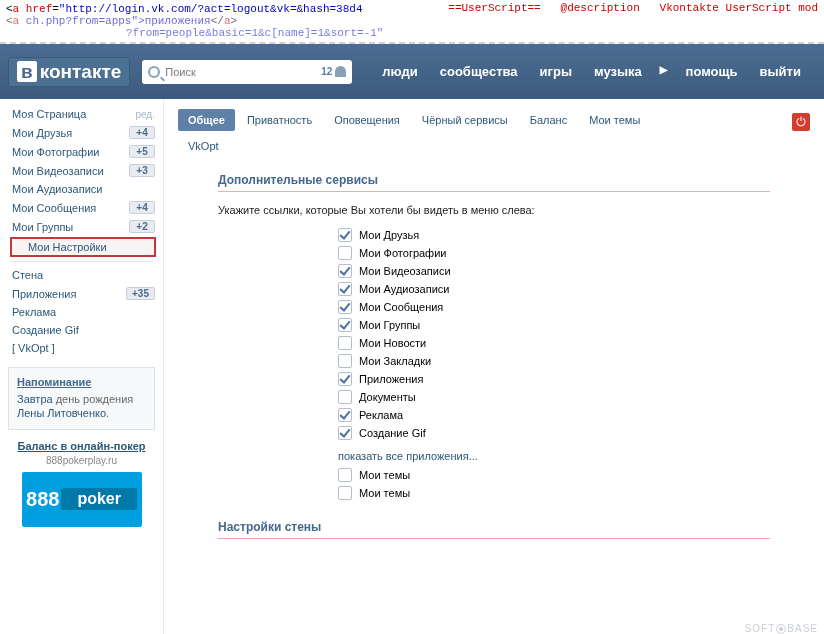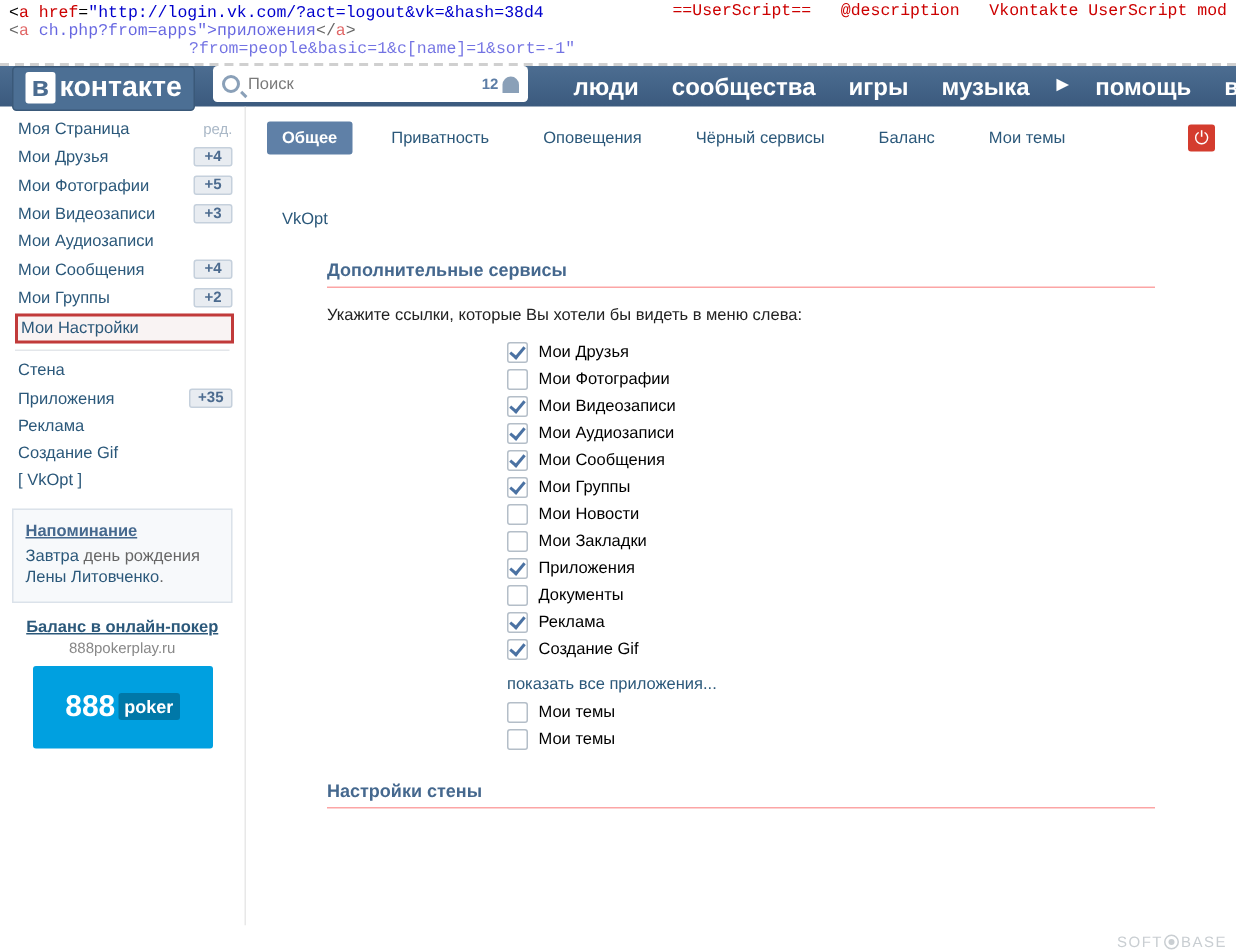--- a/index.html
+++ b/index.html
@@ -5,50 +5,50 @@
 *{box-sizing:border-box;margin:0;padding:0}
 body{background:#000;font-family:Tahoma,Arial,sans-serif;font-size:11px;color:#000}
 .frame{width:824px;height:634px;background:#fff;position:relative;overflow:hidden}
 .torn{height:44px;background:#fff;position:relative;border-bottom:2px dashed #d0d0d0;padding:3px 6px;overflow:hidden;font-family:"Courier New",monospace;font-size:11px}
 .torn .ln1{color:#000}
 .torn .red{color:#c00}
 .torn .blue{color:#0000cc}
 .torn .dkred{color:#8B0000}
 .torn .ital{color:#c00}
 .torn .ps{position:absolute;right:6px;top:2px}
-.header{height:27px;background:linear-gradient(#4c6d91,#3b5a7e);display:flex;align-items:flex-start;padding:0 8px;color:#fff}
+.header{height:55px;background:linear-gradient(#4c6d91,#3b5a7e);display:flex;align-items:center;padding:0 8px;color:#fff}
 .logo{font-size:19px;font-weight:bold;background:#4c6f94;border:1px solid #3a5979;border-radius:3px;padding:3px 8px;margin-right:12px}
 .logo .bx{background:#fff;color:#4b6c90;padding:0 4px;border-radius:2px;margin-right:3px}
 .search{flex:0 0 210px;background:#fff;border-radius:3px;height:24px;display:flex;align-items:center;padding:0 6px;color:#7a7a7a}
 .search .mag{width:12px;height:12px;border:2px solid #8aa0b8;border-radius:50%;position:relative;margin-right:5px}
 .search .mag::after{content:"";width:5px;height:2px;background:#8aa0b8;position:absolute;transform:rotate(45deg);left:10px;top:10px}
 .search .cnt{margin-left:auto;color:#5c7da6;font-weight:bold;font-size:10px}
 .search .usr{width:11px;height:11px;background:#8aa0b8;margin-left:3px;border-radius:50% 50% 0 0}
 .nav{display:flex;margin-left:20px;gap:2px}
-.nav a{color:#fff;padding:6px 10px;font-size:16px;font-weight:bold;cursor:pointer}
+.nav a{color:#fff;padding:6px 10px;font-size:13px;font-weight:bold;cursor:pointer}
 .nav .arr{padding:6px 6px;font-size:10px}
 .wrap{display:flex;height:calc(100% - 88px);overflow:hidden}
 .side{width:164px;padding:6px 0;border-right:1px solid #e8e8e8}
 .srow{display:flex;align-items:center;padding:3px 8px 3px 12px;color:#2B587A;cursor:pointer}
 .srow .lbl{flex:1}
 .srow .ed{color:#aab8c7;font-size:10px}
 .badge{background:#e8ecf1;border:1px solid #c5d0dc;color:#4c6b8f;font-weight:bold;font-size:10px;padding:0 5px;border-radius:2px;min-width:26px;text-align:center}
-.srow.hl{border:2px solid #c13a3a;background:#f9f3f3;margin:1px 7px 1px 10px;padding:2px 2px}
+.srow.hl{border:2px solid #c13a3a;background:#f9f3f3;margin:1px 7px 1px 10px;padding:2px 16px}
 .sep{height:1px;background:#e3e6ea;margin:4px 10px}
 .remind{border:1px solid #dbe2ea;margin:10px 8px;padding:8px;background:#f7f9fb}
 .remind .tt{color:#45688E;font-weight:bold;text-decoration:underline;margin-bottom:4px}
 .remind .bd{color:#666;line-height:1.3}
 .remind .bd a{color:#2B587A}
 .ad{margin:6px 8px;text-align:center}
 .ad .t1{color:#2B587A;font-weight:bold;text-decoration:underline}
 .ad .t2{color:#888;font-size:10px;margin:3px 0 6px}
 .adimg{width:120px;height:55px;background:#00a0e0;color:#fff;display:inline-flex;align-items:center;justify-content:center;font-size:20px;font-weight:bold;border-radius:2px}
-.adimg .p{font-size:12px;background:rgba(0,0,0,.25);padding:2px 4px;border-radius:2px;margin-left:2px}
+.adimg .p{font-size:16px;background:rgba(0,0,0,.25);padding:2px 16px;border-radius:2px;margin-left:2px}
 .main{flex:1;padding:10px 14px;overflow:auto}
-.tabs{display:flex;flex-wrap:wrap;gap:16px;align-items:center}
+.tabs{display:flex;flex-wrap:wrap;gap:2px;align-items:flex-end}
 .tab{padding:5px 10px;color:#2B587A;cursor:pointer;border-radius:2px;font-size:11px}
 .tab.act{background:#5f80a7;color:#fff;font-weight:bold}
 .tabs .pw{margin-left:auto;width:18px;height:18px;background:#d43c2e;border-radius:2px;display:flex;align-items:center;justify-content:center;color:#fff;font-size:12px}
 .content{padding:16px 40px}
 .sect{color:#45688E;font-weight:bold;font-size:12px;padding-bottom:4px;border-bottom:1px solid #fca5a5;margin-bottom:12px}
 .hint{color:#222;margin-bottom:10px}
 .chk{display:flex;align-items:center;padding:2px 0 2px 120px;color:#000}
 .cb{width:14px;height:14px;border:1px solid #b4bec8;border-radius:2px;margin-right:7px;position:relative;cursor:pointer;background:#fff}
 .cb.on{background:#fff}
 .cb.on::after{content:"";position:absolute;left:3px;top:0px;width:4px;height:8px;border:solid #4b72a3;border-width:0 2px 2px 0;transform:rotate(40deg)}

